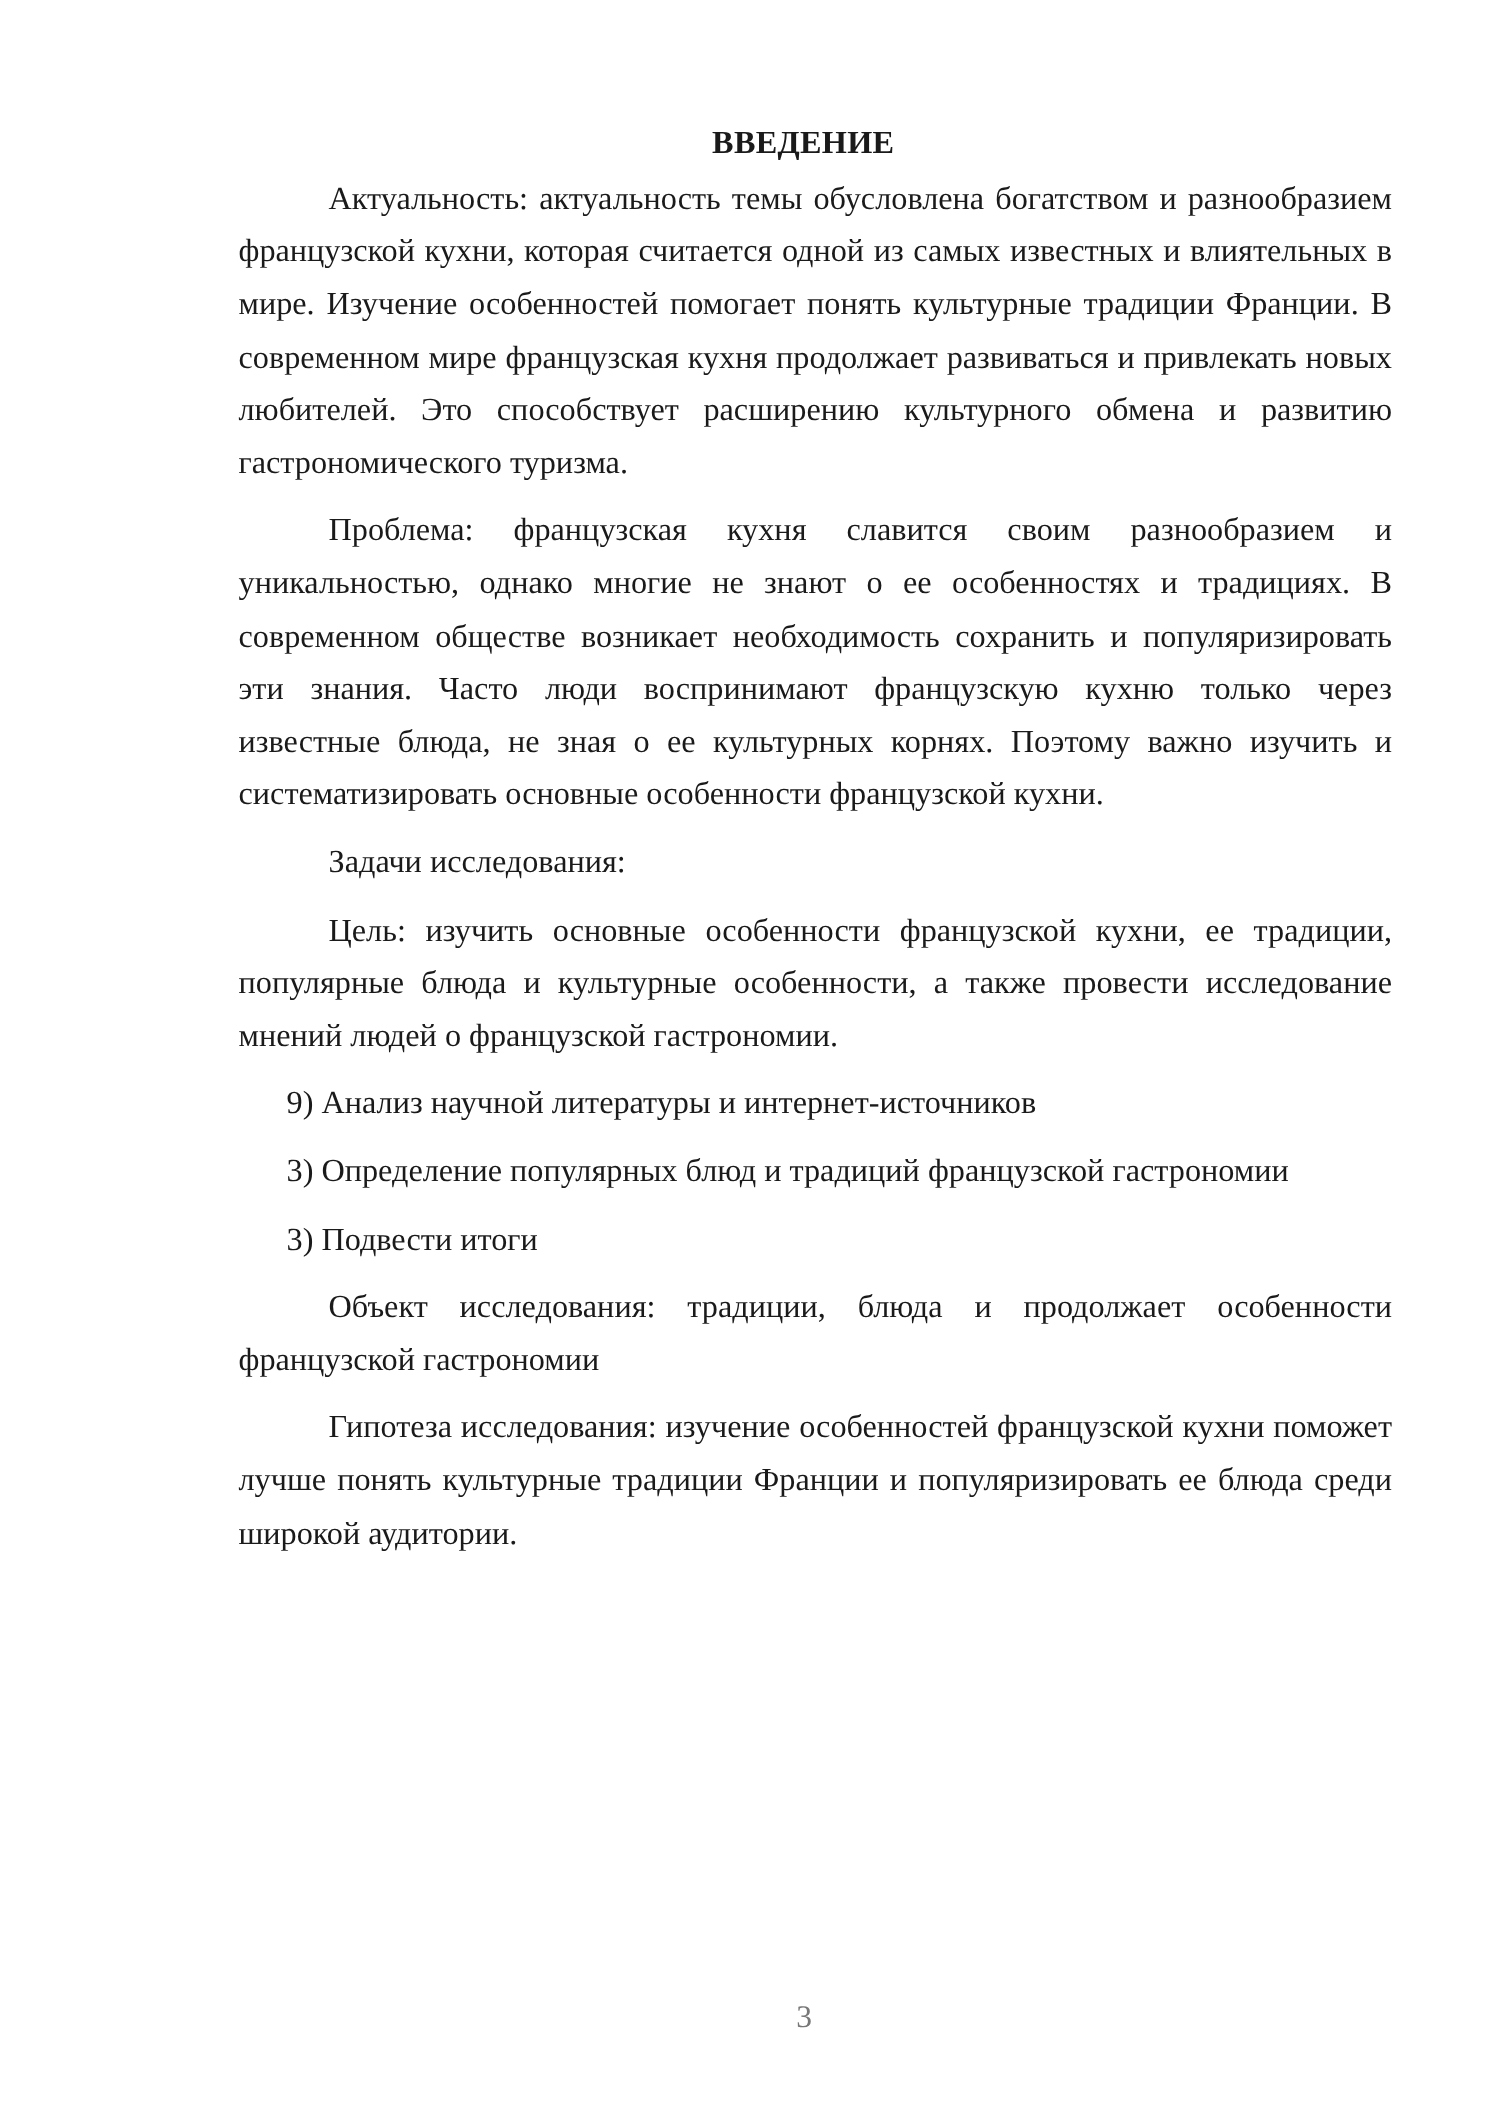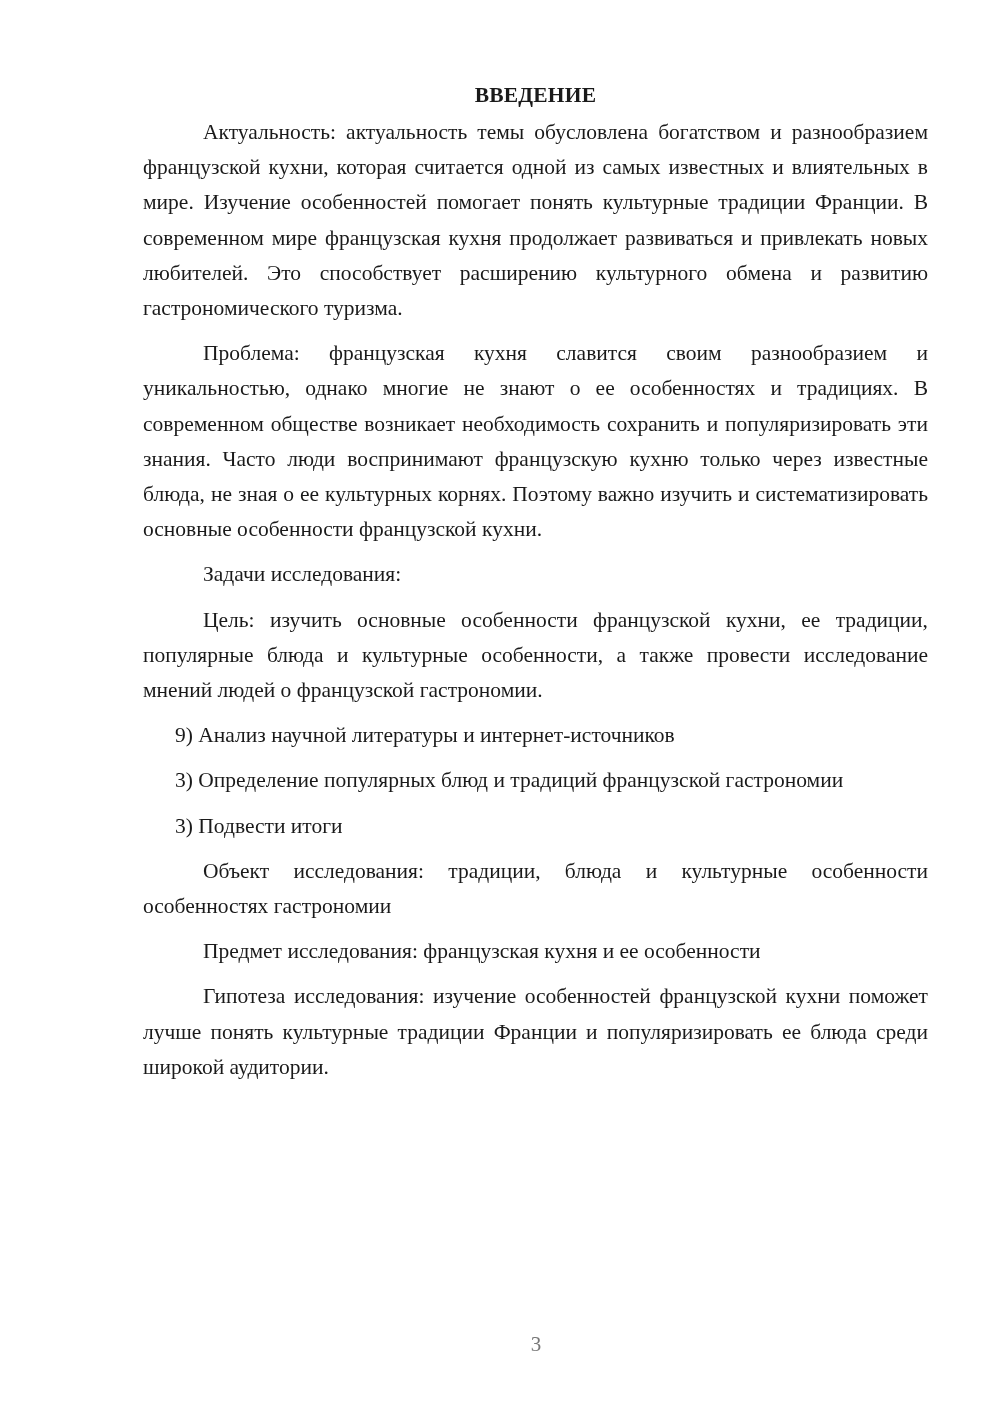--- a/index.html
+++ b/index.html
@@ -27,21 +27,21 @@
       font-size: 21.5px;
       line-height: 30px;
       margin: 0 0 5px 0;
       letter-spacing: 0.2px;
     }
     .para {
       font-size: 21.5px;
       line-height: 35.2px;
       text-align: justify;
       text-indent: 60px;
-      margin: 0 0 10px 0;
+      margin: 0 0 10px 16px;
     }
     .para.list {
       text-indent: 32px;
     }
     .page-number {
       position: absolute;
       left: 0;
       width: 1072px;
       top: 1332px;
       text-align: center;
@@ -55,18 +55,17 @@
 <div class="page">
   <h1 class="title">ВВЕДЕНИЕ</h1>
 
   <p class="para">Актуальность: актуальность темы обусловлена богатством и разнообразием французской кухни, которая считается одной из самых известных и влиятельных в мире. Изучение особенностей помогает понять культурные традиции Франции. В современном мире французская кухня продолжает развиваться и привлекать новых любителей. Это способствует расширению культурного обмена и развитию гастрономического туризма.</p>
   <p class="para">Проблема: французская кухня славится своим разнообразием и уникальностью, однако многие не знают о ее особенностях и традициях. В современном обществе возникает необходимость сохранить и популяризировать эти знания. Часто люди воспринимают французскую кухню только через известные блюда, не зная о ее культурных корнях. Поэтому важно изучить и систематизировать основные особенности французской кухни.</p>
   <p class="para">Задачи исследования:</p>
   <p class="para">Цель: изучить основные особенности французской кухни, ее традиции, популярные блюда и культурные особенности, а также провести исследование мнений людей о французской гастрономии.</p>
   <p class="para list">9) Анализ научной литературы и интернет-источников</p>
   <p class="para list">3) Определение популярных блюд и традиций французской гастрономии</p>
   <p class="para list">3) Подвести итоги</p>
-  <p class="para">Объект исследования: традиции, блюда и культурные особенности особенностях гастрономии</p>
-  <p class="para">Предмет исследования: французская кухня и ее особенности</p>
+  <p class="para">Объект исследования: традиции, блюда и продолжает особенности французской гастрономии</p>
   <p class="para">Гипотеза исследования: изучение особенностей французской кухни поможет лучше понять культурные традиции Франции и популяризировать ее блюда среди широкой аудитории.</p>
 </div>
 
 <div class="page-number">3</div>
 
 </body></html>

